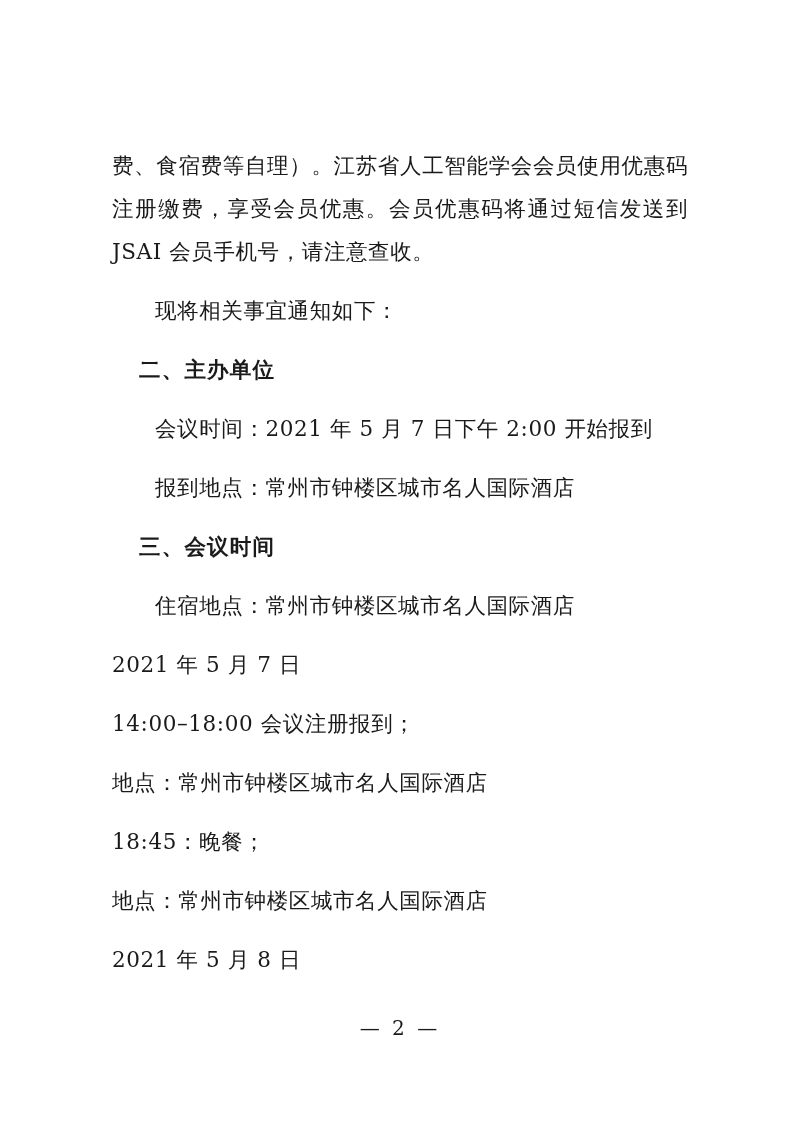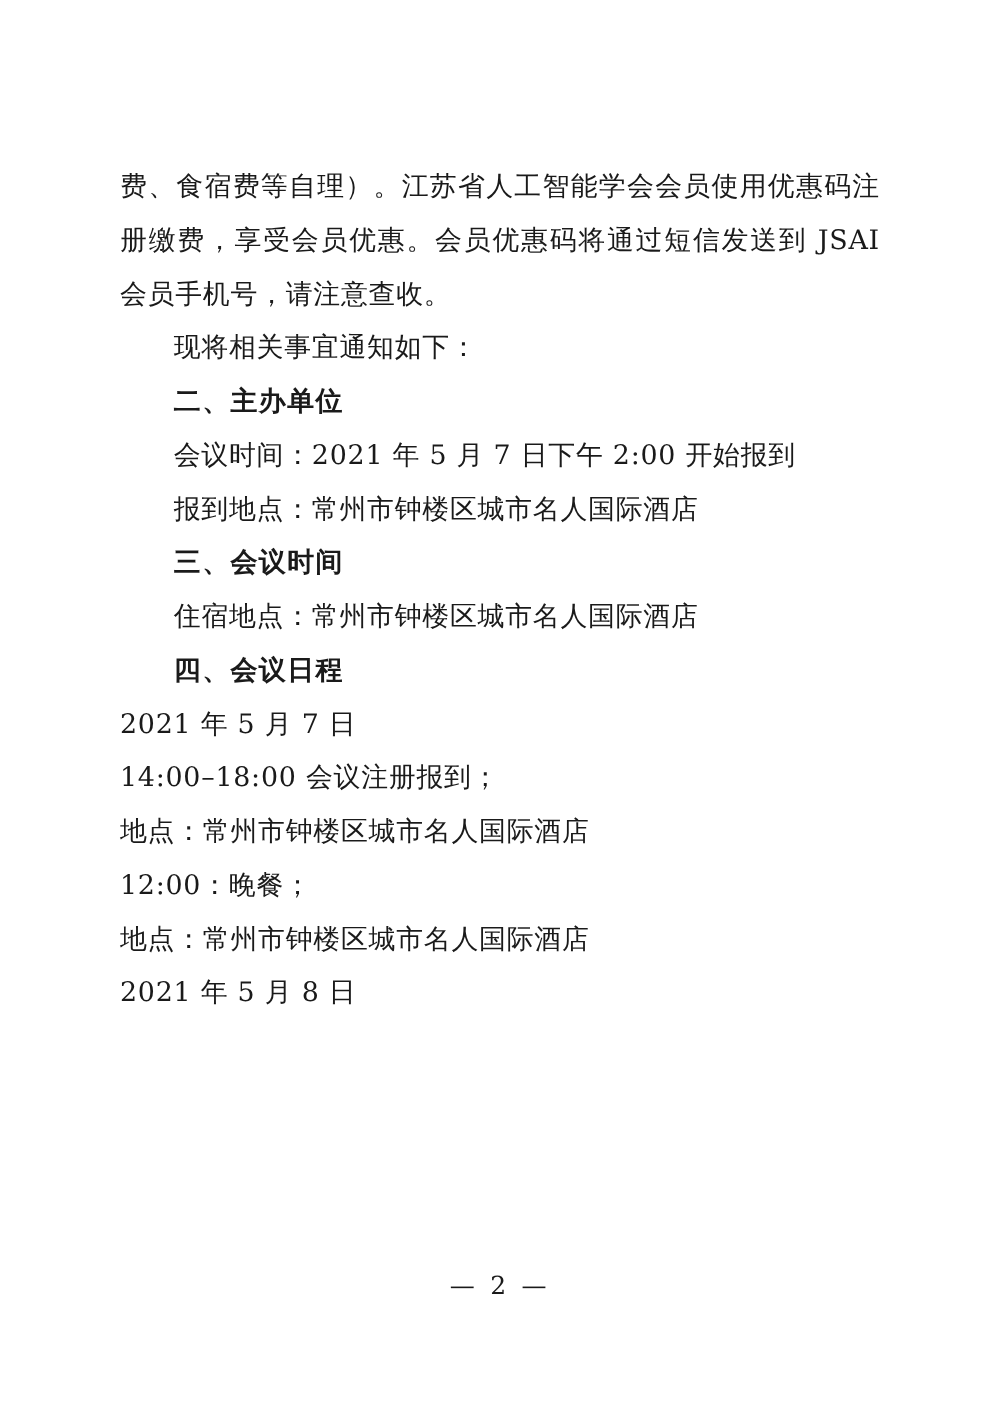--- a/index.html
+++ b/index.html
@@ -24,21 +24,21 @@
     padding: 128px 96px 0 96px;
   }
   .doc-body {
     font-size: 21.5px;
     line-height: 43px;
     letter-spacing: 0.6px;
     text-align: justify;
     text-justify: inter-ideograph;
   }
   .para {
-    margin: 0;
+    margin: 16px;
     white-space: pre-wrap;
   }
   .indent {
     text-indent: 43px;
   }
   .heading {
     margin: 0;
     font-weight: bold;
     text-indent: 43px;
     letter-spacing: 1.2px;
@@ -60,23 +60,22 @@
 
 <div class="page">
   <div class="doc-body">
     <p class="para">费、食宿费等自理）。江苏省人工智能学会会员使用优惠码注册缴费，享受会员优惠。会员优惠码将通过短信发送到 JSAI 会员手机号，请注意查收。</p>
     <p class="para indent">现将相关事宜通知如下：</p>
     <p class="heading">二、主办单位</p>
     <p class="para indent">会议时间：2021 年 5 月 7 日下午 2:00 开始报到</p>
     <p class="para indent">报到地点：常州市钟楼区城市名人国际酒店</p>
     <p class="heading">三、会议时间</p>
     <p class="para indent">住宿地点：常州市钟楼区城市名人国际酒店</p>
-    <p class="heading">四、会议日程</p>
     <p class="para">2021 年 5 月 7 日</p>
     <p class="para">14:00–18:00 会议注册报到；</p>
     <p class="para">地点：常州市钟楼区城市名人国际酒店</p>
-    <p class="para">12:00：晚餐；</p>
+    <p class="para">18:45：晚餐；</p>
     <p class="para">地点：常州市钟楼区城市名人国际酒店</p>
     <p class="para">2021 年 5 月 8 日</p>
   </div>
 </div>
 
 <div class="page-number">— 2 —</div>
 
 </body></html>

